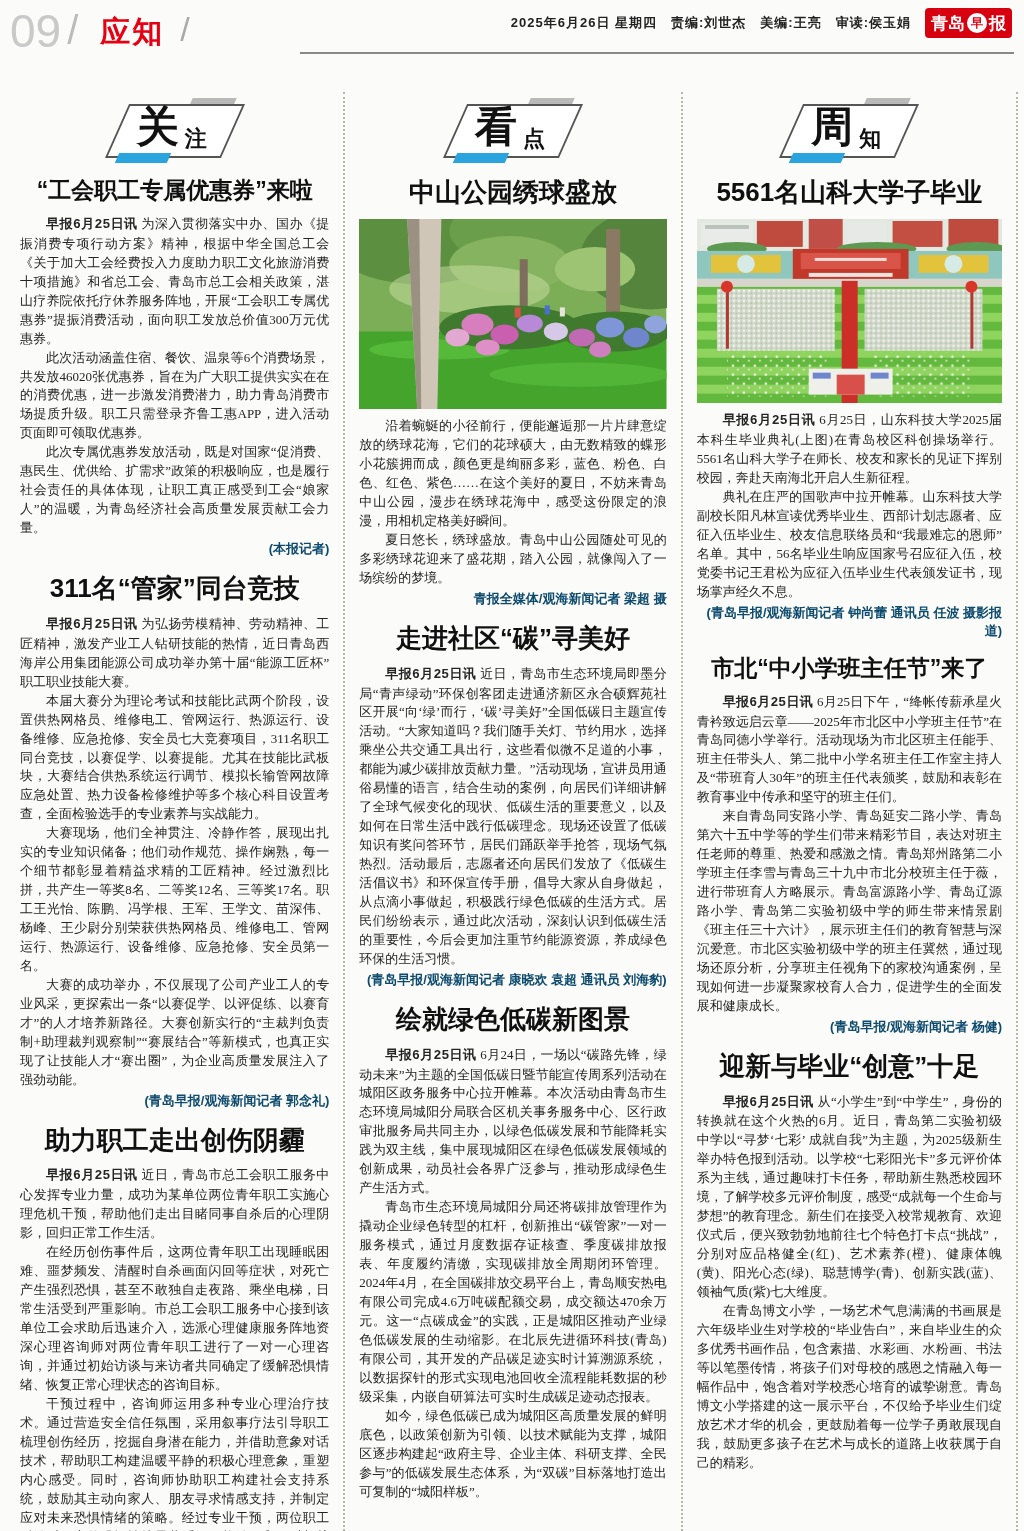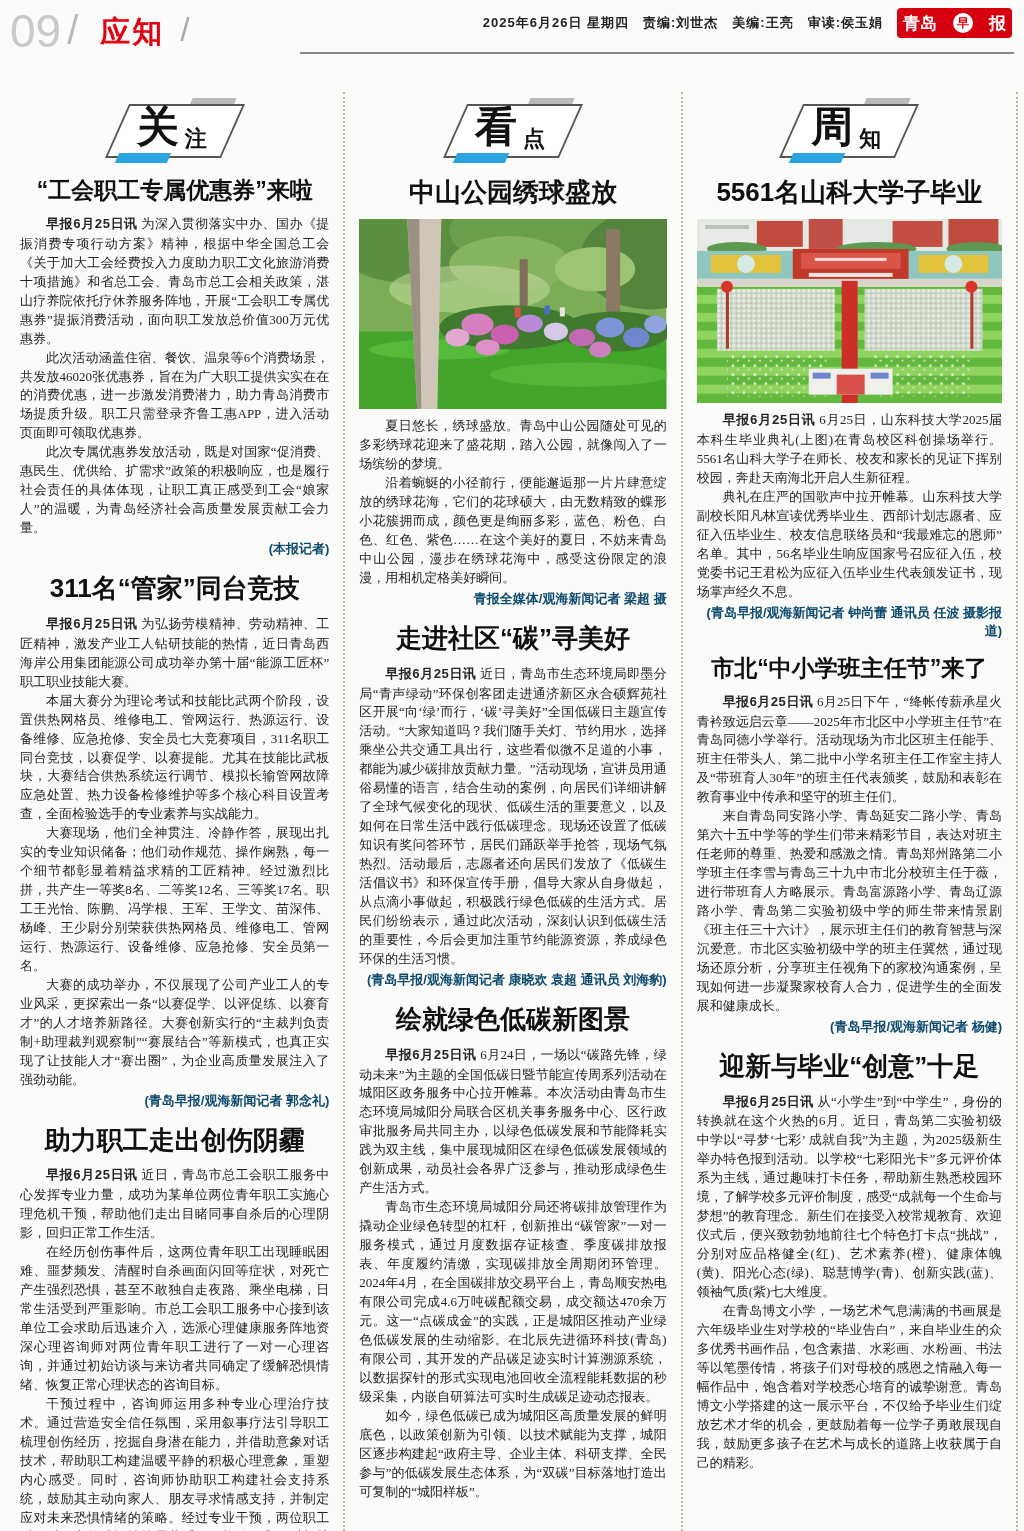--- a/index.html
+++ b/index.html
@@ -12,21 +12,21 @@
   .pageno { font-size:46px; color:#c9c9c9; font-family:"Liberation Sans",sans-serif; line-height:1;}
   .pageno-slash { font-size:40px; color:#bbb; font-family:"Liberation Sans",sans-serif;}
   .section-name { font-size:30px; font-weight:bold; color:#e50113; margin:4px 10px 0 16px;
     font-family:"Liberation Sans",sans-serif; letter-spacing:2px;}
   .hdr-slash { font-size:34px; color:#aaa; margin-top:2px; font-family:"Liberation Sans",sans-serif;}
   .hdr-line { position:absolute; left:300px; right:10px; top:52px; border-top:2px solid #888; }
   .hdr-right { position:absolute; right:12px; top:8px; display:flex; align-items:center; gap:14px; }
   .hdr-meta { font-size:13px; font-weight:bold; color:#222; letter-spacing:1px;
     font-family:"Liberation Sans",sans-serif;}
   .paper-logo { background:#d6000f; color:#fff; border-radius:4px; height:30px; padding:0 6px;
-    display:inline-flex; align-items:center; gap:16px; font-weight:bold; font-size:17px;
+    display:inline-flex; align-items:center; gap:2px; font-weight:bold; font-size:17px;
     font-family:"Liberation Sans",sans-serif;}
   .paper-logo .circ { width:20px; height:20px; border-radius:50%; background:#fff; color:#d6000f;
     font-size:12px; display:inline-flex; align-items:center; justify-content:center; }
 
   
   .cols { display:flex; height:1439px; padding:0 6px; }
   .col { width:338px; padding:0 14px; }
   .col + .col { border-left:2px dotted #b5b5ae; }
   .col:last-child { border-right:2px dotted #b5b5ae; }
 
@@ -148,22 +148,22 @@
         <ellipse cx="222" cy="118" rx="13" ry="9" fill="#c06ab4"></ellipse>
         <ellipse cx="250" cy="108" rx="14" ry="10" fill="#7e96d8"></ellipse>
         <ellipse cx="276" cy="118" rx="13" ry="10" fill="#6f86cc"></ellipse>
         <ellipse cx="295" cy="105" rx="11" ry="9" fill="#8fa3dd"></ellipse>
         <ellipse cx="128" cy="128" rx="12" ry="8" fill="#de8fc7"></ellipse>
         <ellipse cx="240" cy="130" rx="11" ry="8" fill="#cf7ec0"></ellipse>
         <rect x="155" y="88" width="6" height="10" fill="#d8504a"></rect>
         <rect x="185" y="86" width="5" height="9" fill="#4a6fd0"></rect>
         <rect x="200" y="88" width="5" height="9" fill="#e8e4da"></rect>
       </svg>
+      <p class="body">沿着蜿蜒的小径前行，便能邂逅那一片片肆意绽放的绣球花海，它们的花球硕大，由无数精致的蝶形小花簇拥而成，颜色更是绚丽多彩，蓝色、粉色、白色、红色、紫色……在这个美好的夏日，不妨来青岛中山公园，漫步在绣球花海中，感受这份限定的浪漫，用相机定格美好瞬间。</p>
       <p class="body">夏日悠长，绣球盛放。青岛中山公园随处可见的多彩绣球花迎来了盛花期，踏入公园，就像闯入了一场缤纷的梦境。</p>
-      <p class="body">沿着蜿蜒的小径前行，便能邂逅那一片片肆意绽放的绣球花海，它们的花球硕大，由无数精致的蝶形小花簇拥而成，颜色更是绚丽多彩，蓝色、粉色、白色、红色、紫色……在这个美好的夏日，不妨来青岛中山公园，漫步在绣球花海中，感受这份限定的浪漫，用相机定格美好瞬间。</p>
       <p class="byline">青报全媒体/观海新闻记者 梁超 摄</p>
     </article>
 
     <article class="art">
       <h2 class="t1">走进社区“碳”寻美好</h2>
       <p class="body"><b class="lead">早报6月25日讯</b><span>近日，青岛市生态环境局即墨分局“青声绿动”环保创客团走进通济新区永合硕辉苑社区开展“向‘绿’而行，‘碳’寻美好”全国低碳日主题宣传活动。“大家知道吗？我们随手关灯、节约用水，选择乘坐公共交通工具出行，这些看似微不足道的小事，都能为减少碳排放贡献力量。”活动现场，宣讲员用通俗易懂的语言，结合生动的案例，向居民们详细讲解了全球气候变化的现状、低碳生活的重要意义，以及如何在日常生活中践行低碳理念。现场还设置了低碳知识有奖问答环节，居民们踊跃举手抢答，现场气氛热烈。活动最后，志愿者还向居民们发放了《低碳生活倡议书》和环保宣传手册，倡导大家从自身做起，从点滴小事做起，积极践行绿色低碳的生活方式。居民们纷纷表示，通过此次活动，深刻认识到低碳生活的重要性，今后会更加注重节约能源资源，养成绿色环保的生活习惯。</span></p>
       <p class="byline">(青岛早报/观海新闻记者 康晓欢 袁超 通讯员 刘海豹)</p>
     </article>
 
     <article class="art">

